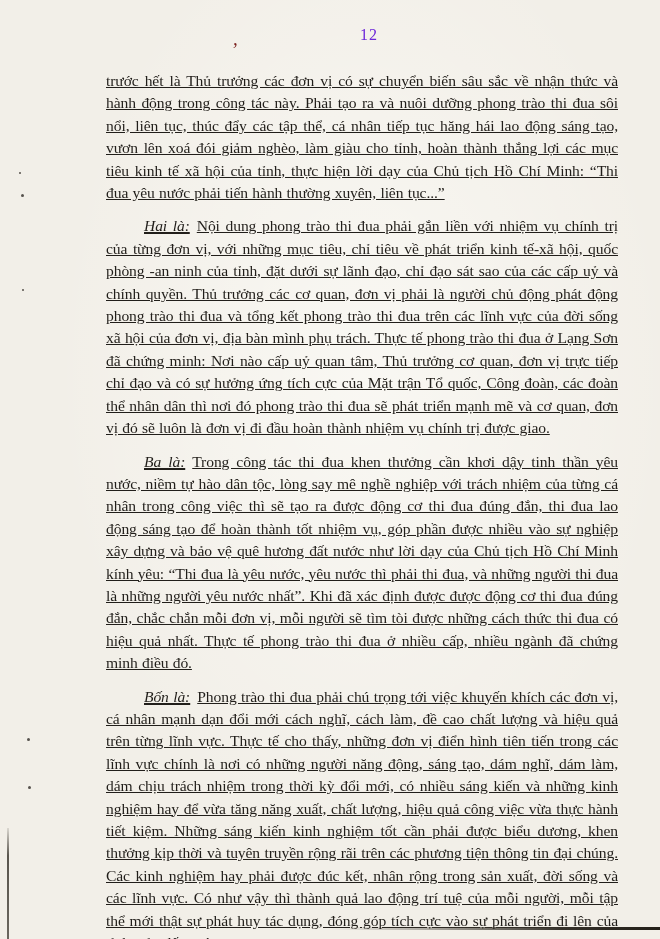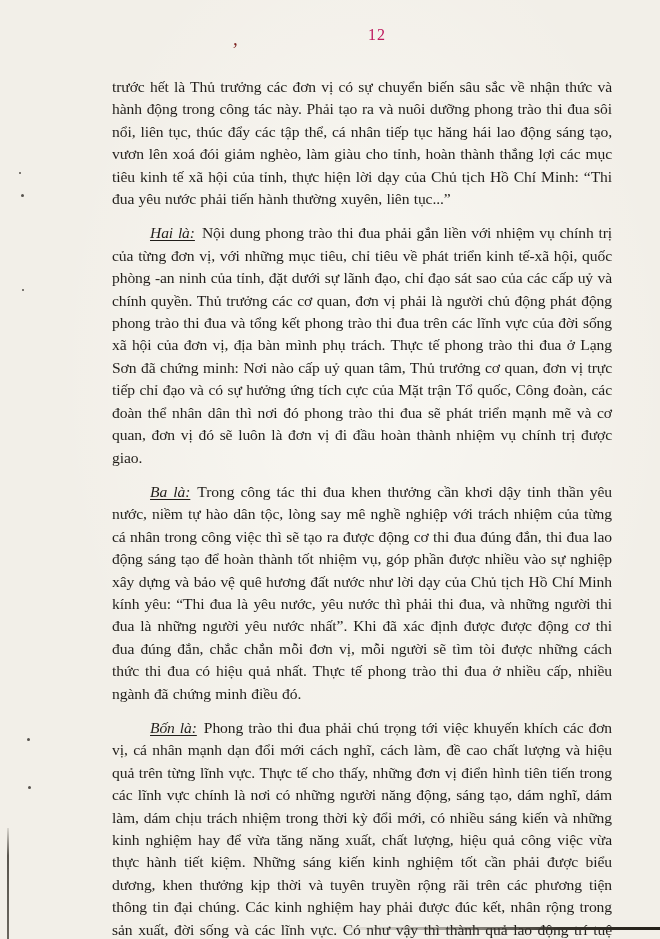--- a/index.html
+++ b/index.html
@@ -14,24 +14,24 @@
     background:
       radial-gradient(ellipse at 55% 40%, rgba(255,255,252,0.55) 0%, rgba(255,255,252,0) 60%),
       #f2efe8;
     font-family: "Liberation Serif", "DejaVu Serif", serif;
     color: #211e1a;
   }
 
   .page-number {
     position: absolute;
     top: 26px;
-    left: 368px;
+    left: 360px;
     font-size: 16px;
     letter-spacing: 1px;
-    color: #be185d;
+    color: #6d28d9;
   }
 
   .stray-mark {
     position: absolute;
     top: 28px;
     left: 233px;
     font-size: 19px;
     font-style: italic;
     color: #7a1f1c;
   }
@@ -41,21 +41,21 @@
     top: 64px;
     left: 100px;
     width: 524px;
     text-align: justify;
     font-size: 15.6px;
     line-height: 22.4px;
     letter-spacing: -0.1px;
     word-spacing: 0.5px;
   }
 
-  .para { margin: 12px; }
+  .para { margin: 6px; text-decoration: underline; }
   .para + .para { margin-top: 11px; }
   .para.indented { text-indent: 38px; }
 
   .lead {
     font-style: italic;
     text-decoration: underline;
     text-underline-offset: 2px;
   }
   .lead:not(:empty) { margin-right: 7px; }
 

